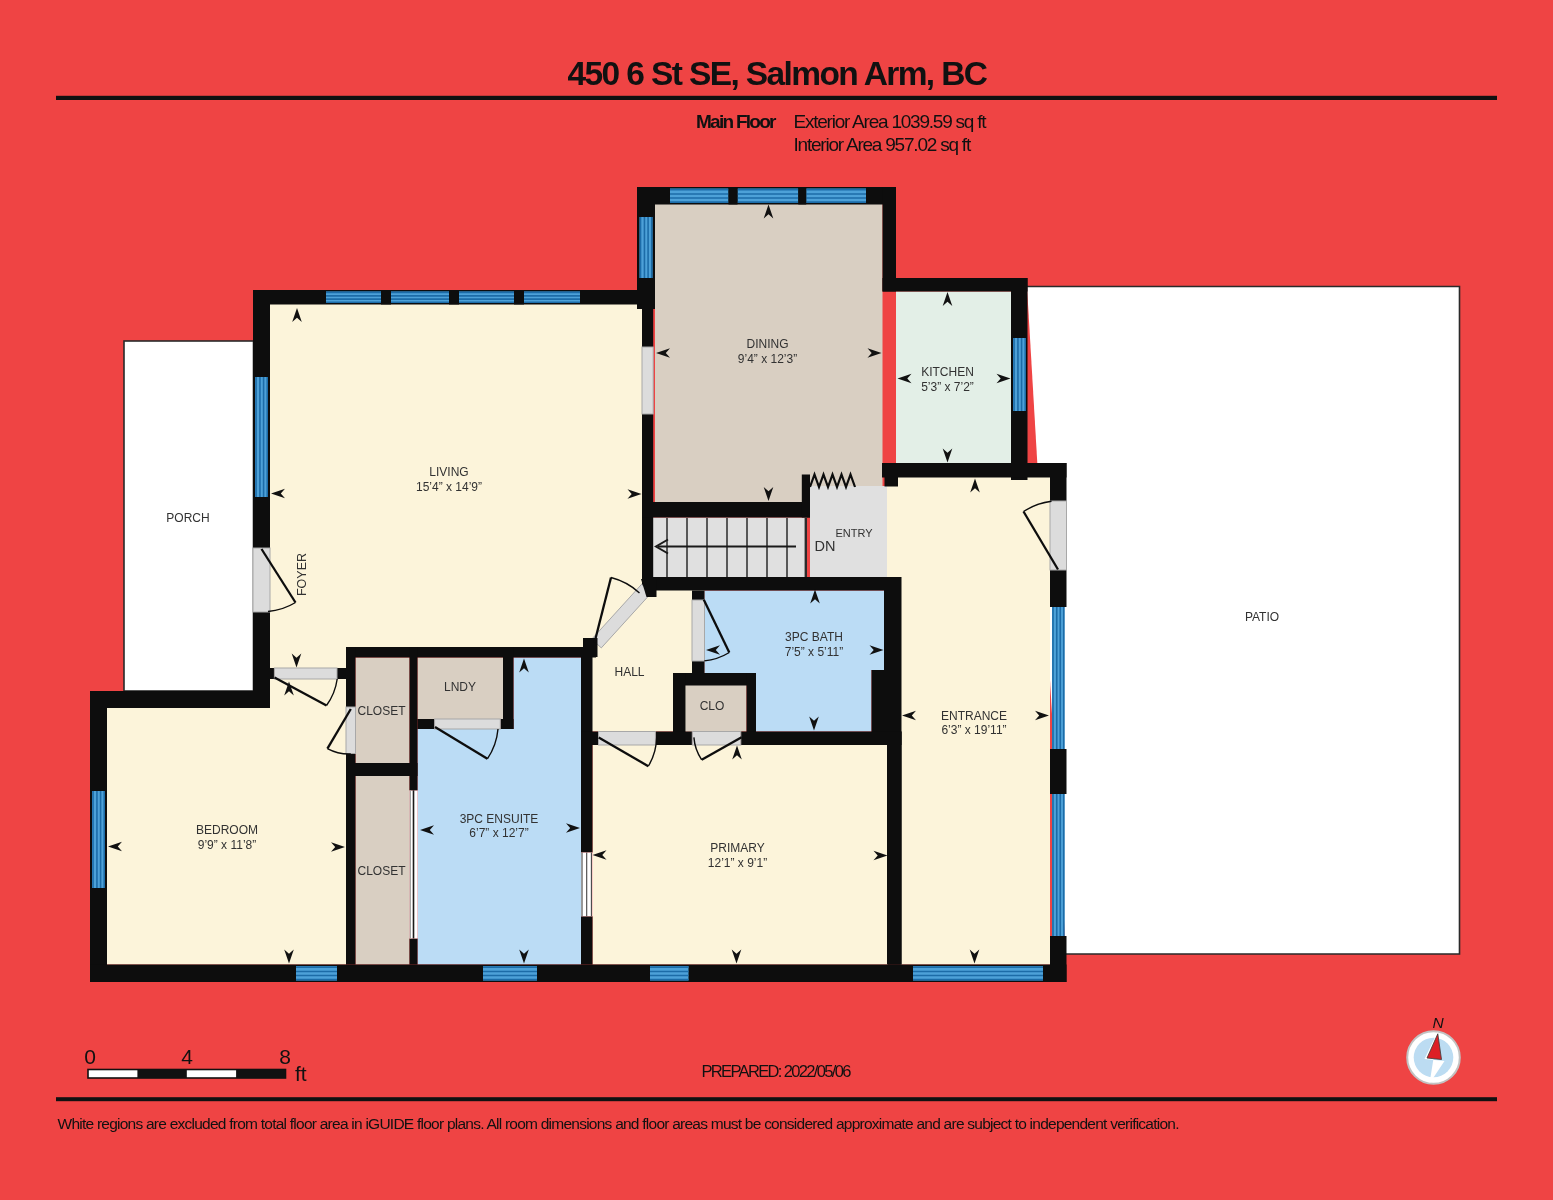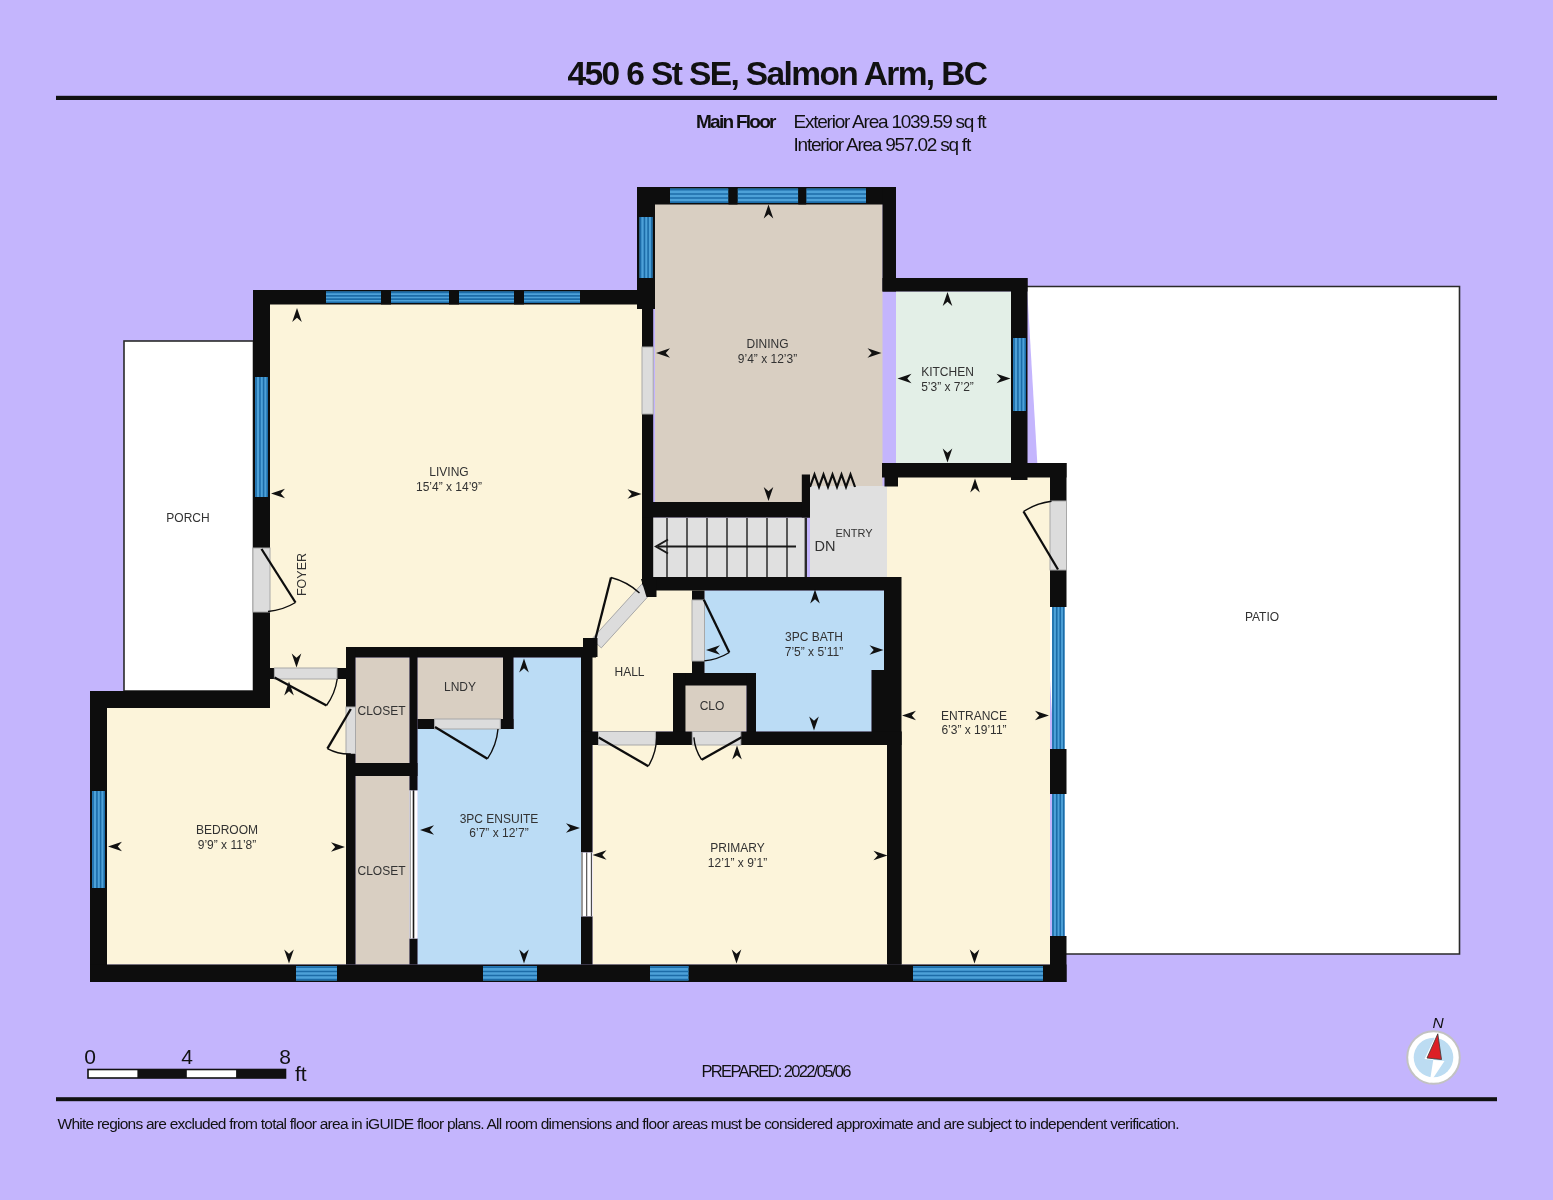--- a/index.html
+++ b/index.html
@@ -1,16 +1,16 @@
 <!DOCTYPE html>
 <html><head>
 <meta charset="utf-8">
 <style>
   html,body{margin:0;padding:0;background:#fff;}
-  .page{position:relative;width:1553px;height:1200px;background:#c4b5fd;overflow:hidden;
+  .page{position:relative;width:1553px;height:1200px;background:#ef4444;overflow:hidden;
         font-family:"Liberation Sans", sans-serif;}
   svg{position:absolute;top:0;left:0;}
   text{font-family:"Liberation Sans", sans-serif;}
 </style>
 </head>
 <body>
 <div class="page">
 <svg width="1553" height="1200" viewBox="0 0 1553 1200">
 
 <g>

